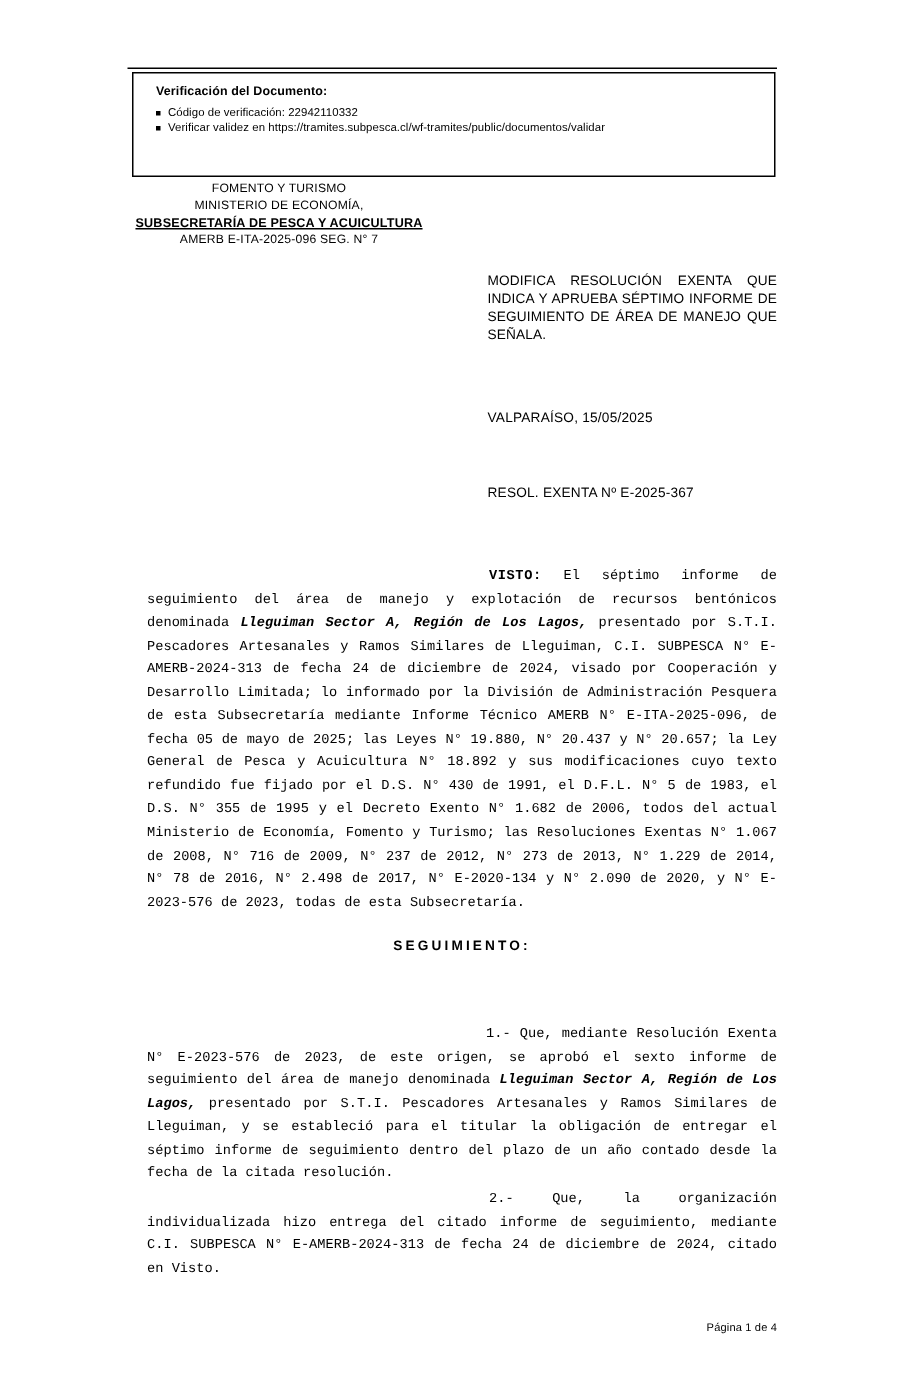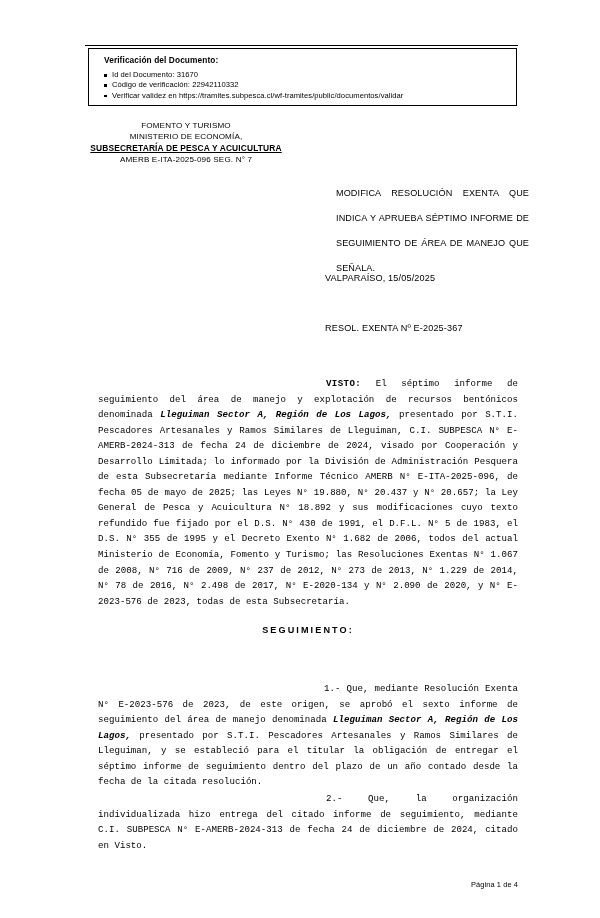--- a/index.html
+++ b/index.html
@@ -34,21 +34,21 @@
     height: 1px;
     background: #000;
   }
 
   
   .verif-box {
     position: absolute;
     left: 88px;
     top: 48px;
     width: 429px;
-    height: 58px;
+    height: 70px;
     border: 1px solid #000;
     box-sizing: border-box;
     padding: 7px 0 0 12px;
   }
   .verif-title {
     font-size: 8.3px;
     font-weight: bold;
     letter-spacing: .1px;
     margin: 0 0 5px 3px;
     line-height: 1.1;
@@ -91,27 +91,27 @@
     font-weight: bold;
     text-decoration: underline;
     letter-spacing: .15px;
     font-size: 8.4px;
     text-align: center;
   }
 
   
   .doc-title {
     position: absolute;
-    left: 336px;
+    left: 325px;
     top: 181px;
     width: 193px;
     text-align: justify;
     text-align-last: left;
     font-size: 9.1px;
-    line-height: 25px;
+    line-height: 12px;
     letter-spacing: .1px;
   }
 
   .place-date {
     position: absolute;
     left: 325px;
     top: 273px;
     width: 193px;
     font-size: 9.1px;
     letter-spacing: .15px;
@@ -187,21 +187,20 @@
 </head>
 <body>
 
 <div class="page">
 
   <div class="top-rule"></div>
 
   <div class="verif-box">
     <div class="verif-title">Verificación del Documento:</div>
     <ul class="verif-list">
-      <li>Id del Documento: 31670</li>
       <li>Código de verificación: 22942110332</li>
       <li>Verificar validez en https://tramites.subpesca.cl/wf-tramites/public/documentos/validar</li>
     </ul>
   </div>
 
   <div class="ministry">
     <div>FOMENTO Y TURISMO</div>
     <div>MINISTERIO DE ECONOMÍA,</div>
     <div class="line3">SUBSECRETARÍA DE PESCA Y ACUICULTURA</div>
     <div>AMERB E-ITA-2025-096 SEG. N° 7</div>

